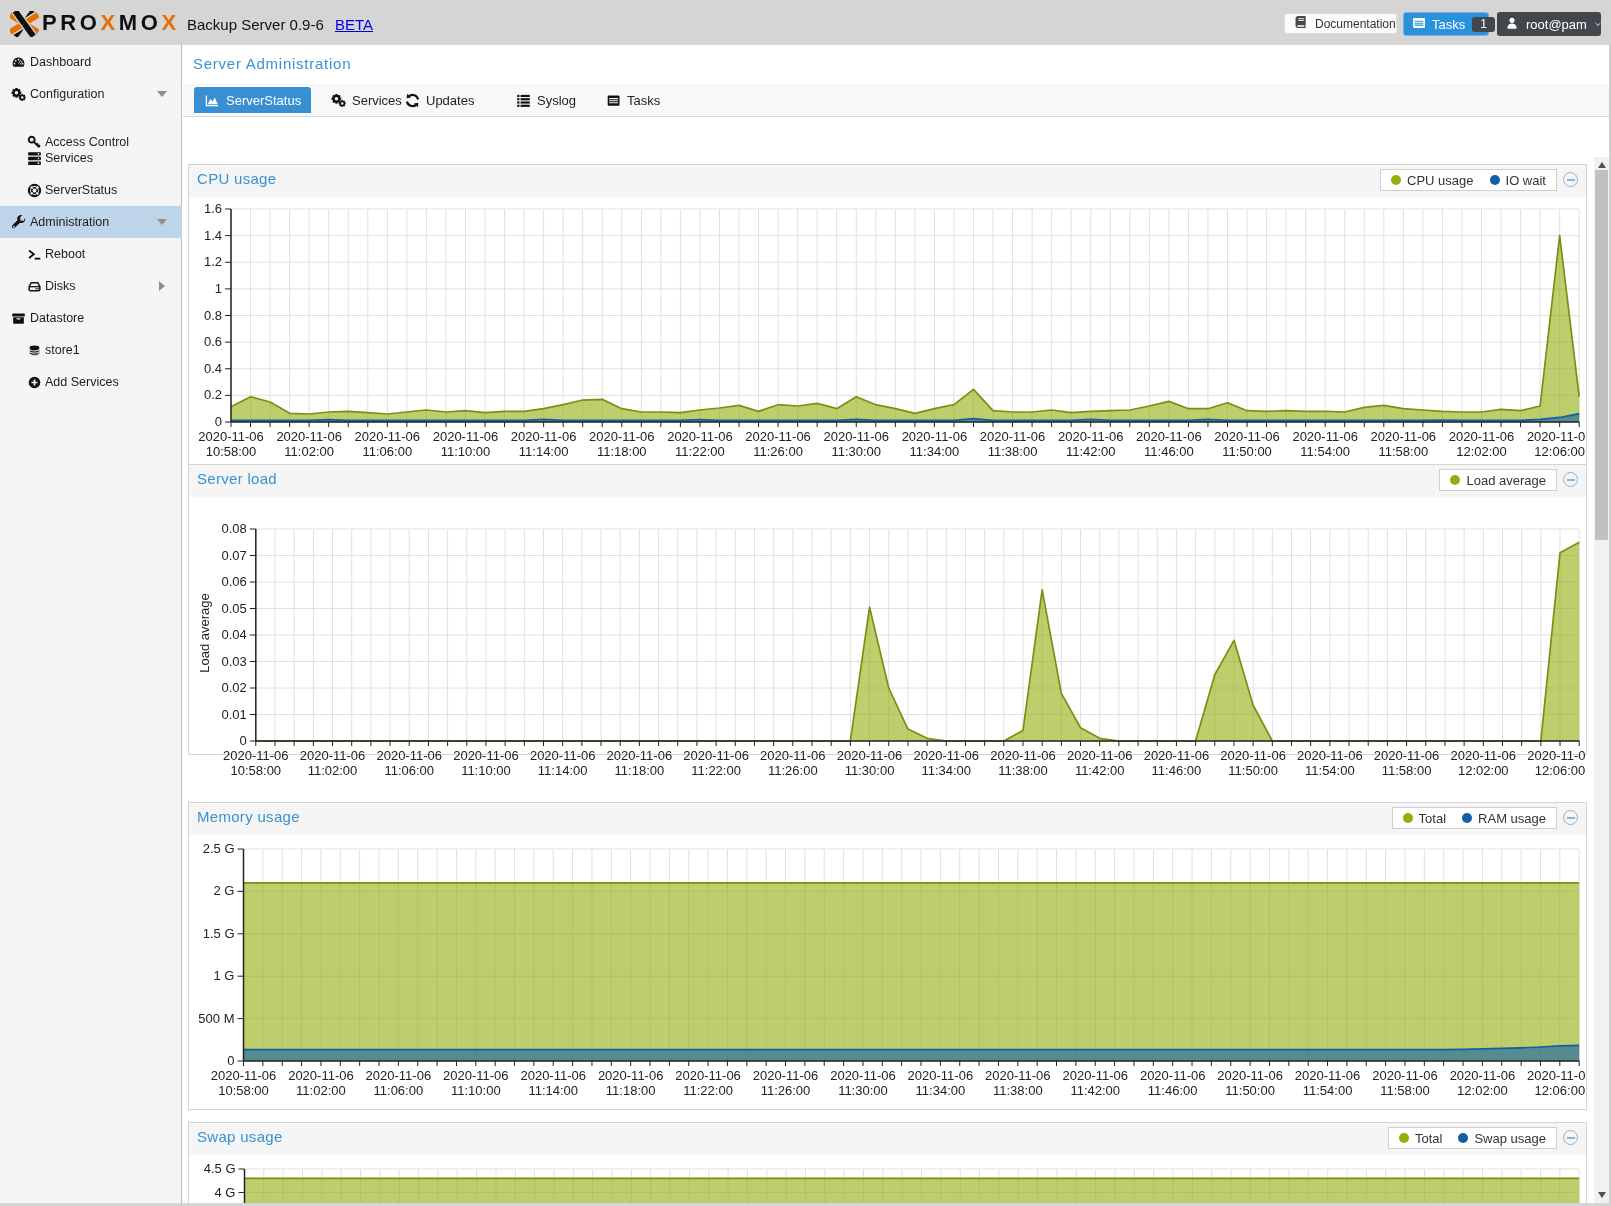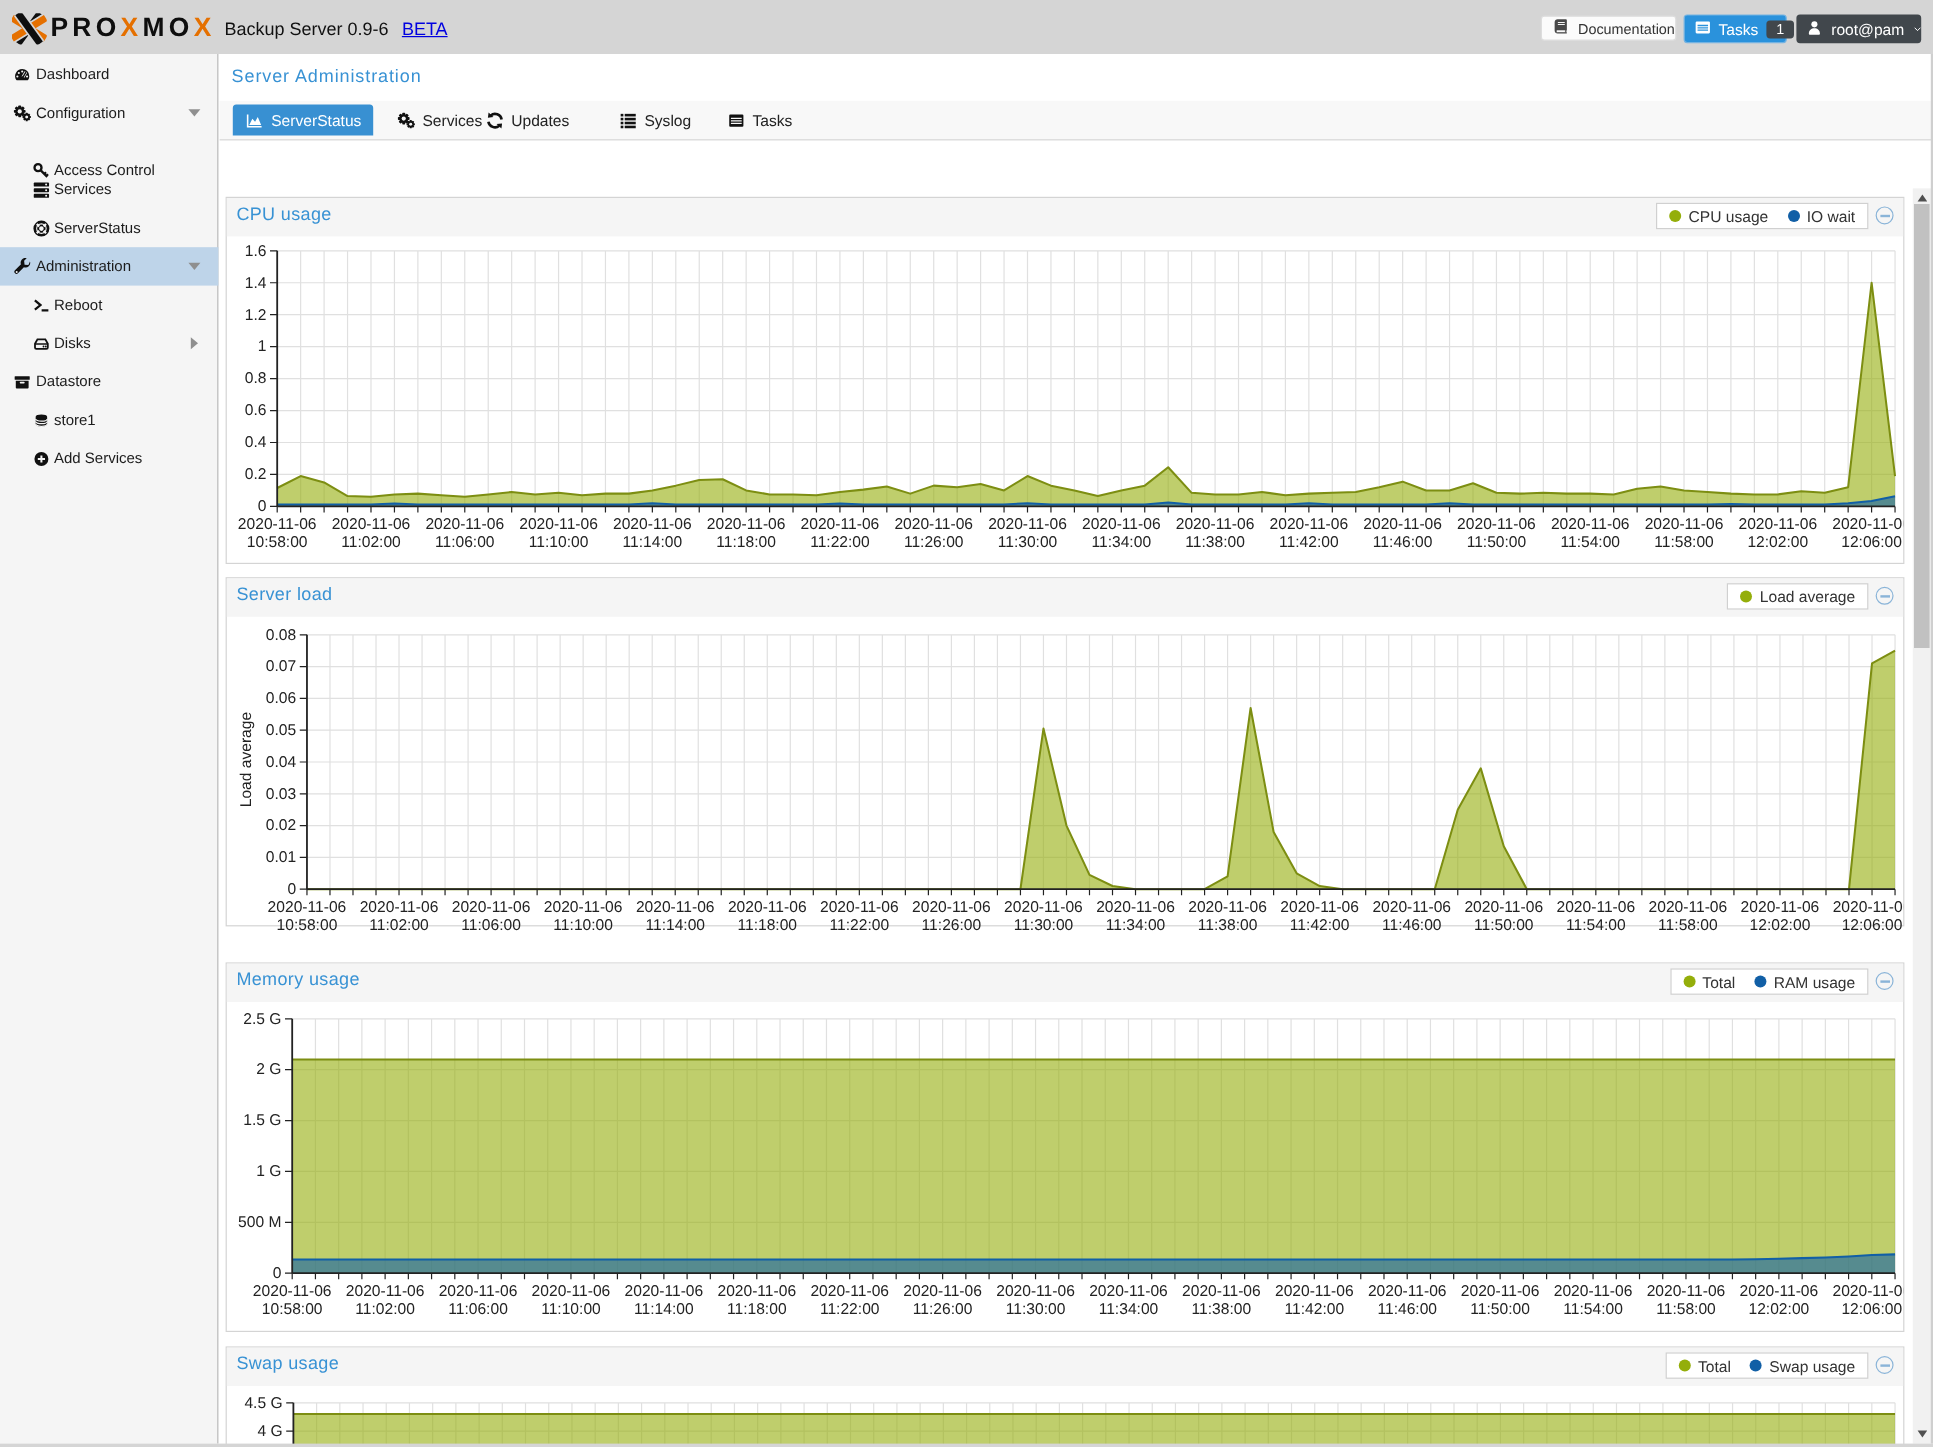--- a/index.html
+++ b/index.html
@@ -243,21 +243,21 @@
 </div>
 <div class="panel" style="top:164px;height:306px">
 <div class="phead"></div>
 <div class="ptitle">CPU usage</div>
 <div class="legend" style="right:29px">
         <span class="li"><span class="dot" style="background:#94ae0a"></span>CPU usage</span>
         <span class="li"><span class="dot" style="background:#115fa6"></span>IO wait</span>
       </div>
 <div class="ctool" style="right:8px"></div>
 </div>
-<div class="panel" style="top:481px;height:291px">
+<div class="panel" style="top:464px;height:291px">
 <div class="phead"></div>
 <div class="ptitle">Server load</div>
 <div class="legend" style="right:29px">
         <span class="li"><span class="dot" style="background:#94ae0a"></span>Load average</span>
       </div>
 <div class="ctool" style="right:8px"></div>
 </div>
 <div class="panel" style="top:802px;height:308px">
 <div class="phead"></div>
 <div class="ptitle">Memory usage</div>

